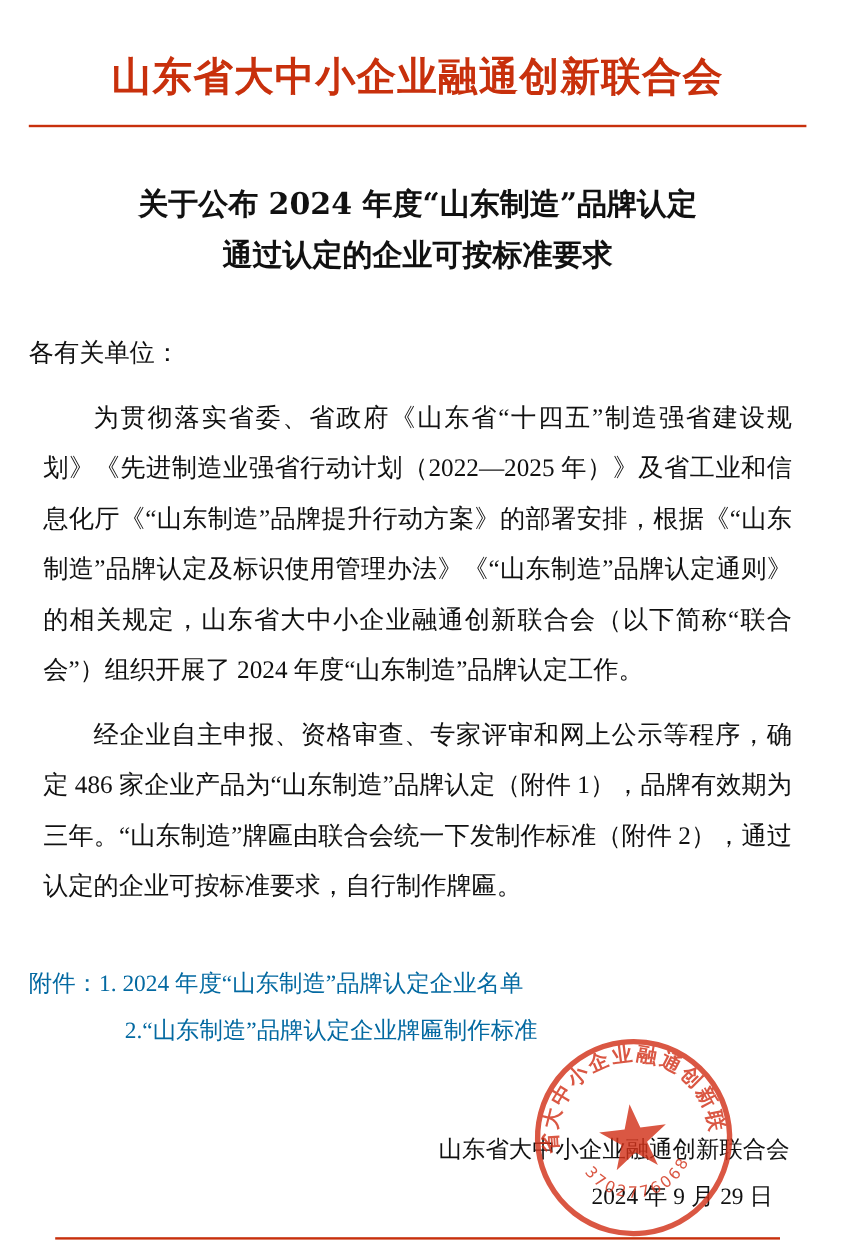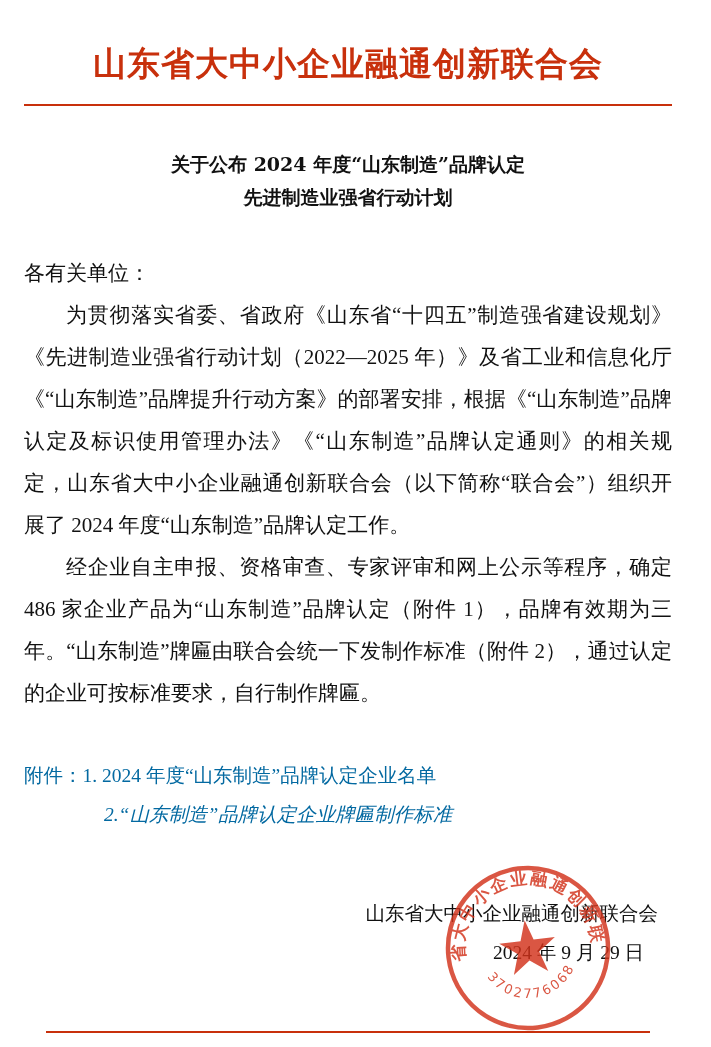--- a/index.html
+++ b/index.html
@@ -42,21 +42,21 @@
     height: 2px;
     background: #c8300c;
   }
 
   
   .doc-title {
     margin-top: 42px;
     text-align: center;
     font-family: "DejaVu Serif", "Liberation Serif", serif;
     font-weight: bold;
-    font-size: 19px;
+    font-size: 25px;
     line-height: 1.75;
     color: #111;
   }
   .doc-title .line {
     display: block;
     white-space: nowrap;
   }
 
   
   .body-text {
@@ -64,33 +64,33 @@
     font-size: 21px;
     line-height: 2.0;
     color: #111;
     text-align: justify;
     text-justify: inter-ideograph;
   }
   .salutation {
     margin: 0 0 0 0;
   }
   .para {
-    margin: 0;
+    margin: 12px;
     text-indent: 2em;
   }
 
   
   .attachments {
     margin-top: 42px;
     font-size: 19.5px;
     line-height: 2.0;
     color: #0369a1;
   }
   .attach-line-1 { margin: 0; }
-  .attach-line-2 { margin: 0; padding-left: 4.1em; font-style: italic; }
+  .attach-line-2 { margin: 0; padding-left: 4.1em; }
 
   
   .signature {
     margin-top: 60px;
     text-align: right;
     font-size: 19.5px;
     line-height: 2.0;
     color: #111;
     padding-right: 14px;
     position: relative;
@@ -126,21 +126,21 @@
 
 <div class="page">
 
   <div class="letterhead">
     <div class="letterhead-title">山东省大中小企业融通创新联合会</div>
   </div>
   <div class="header-rule"></div>
 
   <div class="doc-title">
     <span class="line">关于公布 2024 年度“山东制造”品牌认定</span>
-    <span class="line">先进制造业强省行动计划</span>
+    <span class="line">通过认定的企业可按标准要求</span>
   </div>
 
   <div class="body-text">
     <p class="salutation">各有关单位：</p>
     <p class="para">为贯彻落实省委、省政府《山东省“十四五”制造强省建设规划》《先进制造业强省行动计划（2022—2025 年）》及省工业和信息化厅《“山东制造”品牌提升行动方案》的部署安排，根据《“山东制造”品牌认定及标识使用管理办法》《“山东制造”品牌认定通则》的相关规定，山东省大中小企业融通创新联合会（以下简称“联合会”）组织开展了 2024 年度“山东制造”品牌认定工作。</p>
     <p class="para">经企业自主申报、资格审查、专家评审和网上公示等程序，确定 486 家企业产品为“山东制造”品牌认定（附件 1），品牌有效期为三年。“山东制造”牌匾由联合会统一下发制作标准（附件 2），通过认定的企业可按标准要求，自行制作牌匾。</p>
   </div>
 
   <div class="attachments">
     <p class="attach-line-1">附件：1. 2024 年度“山东制造”品牌认定企业名单</p>

